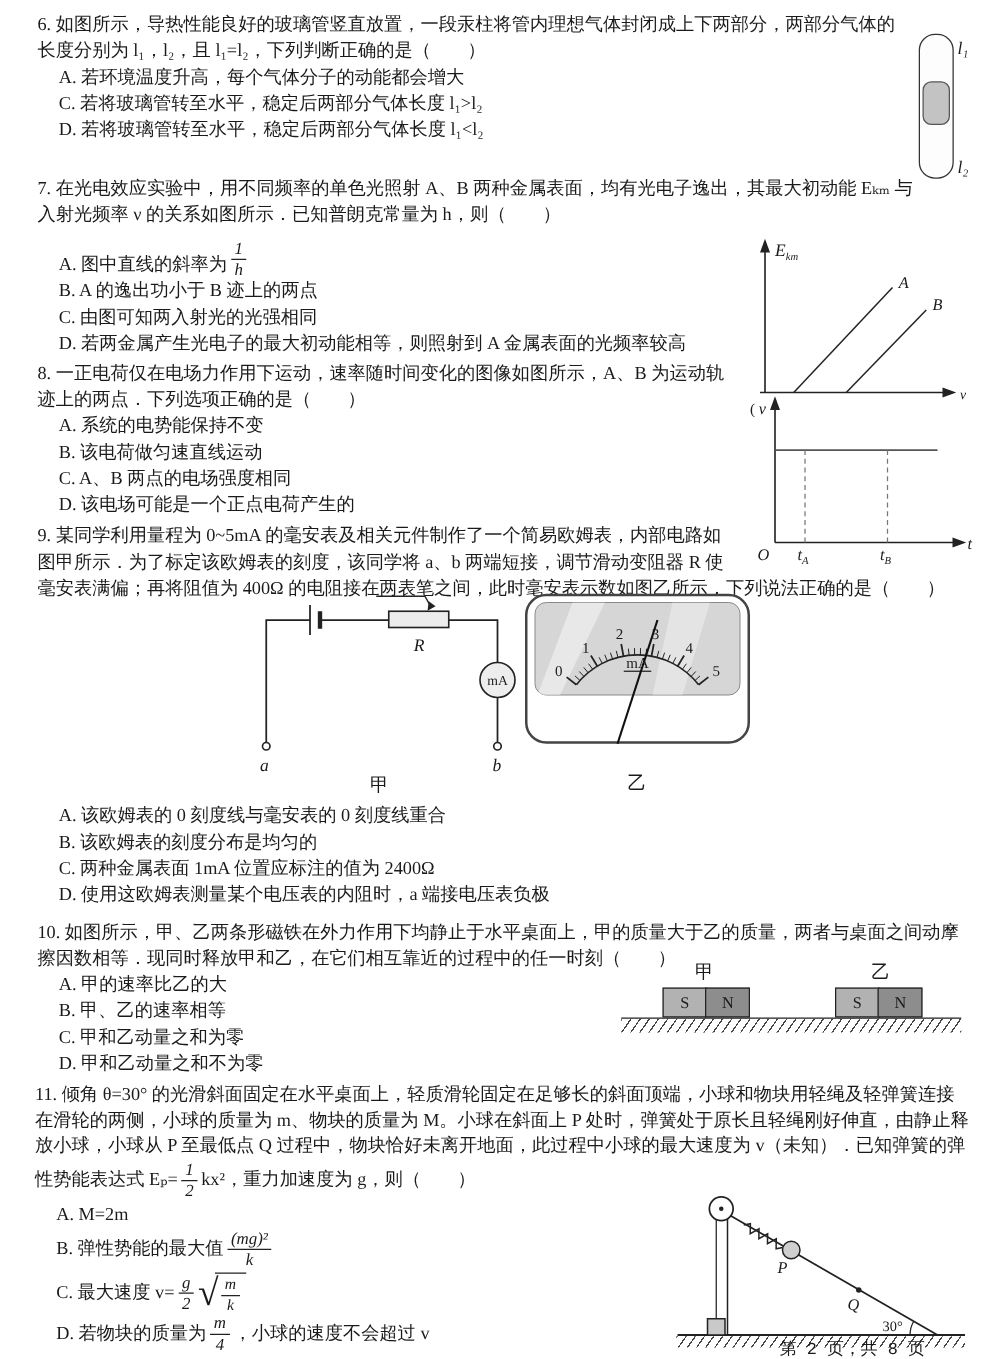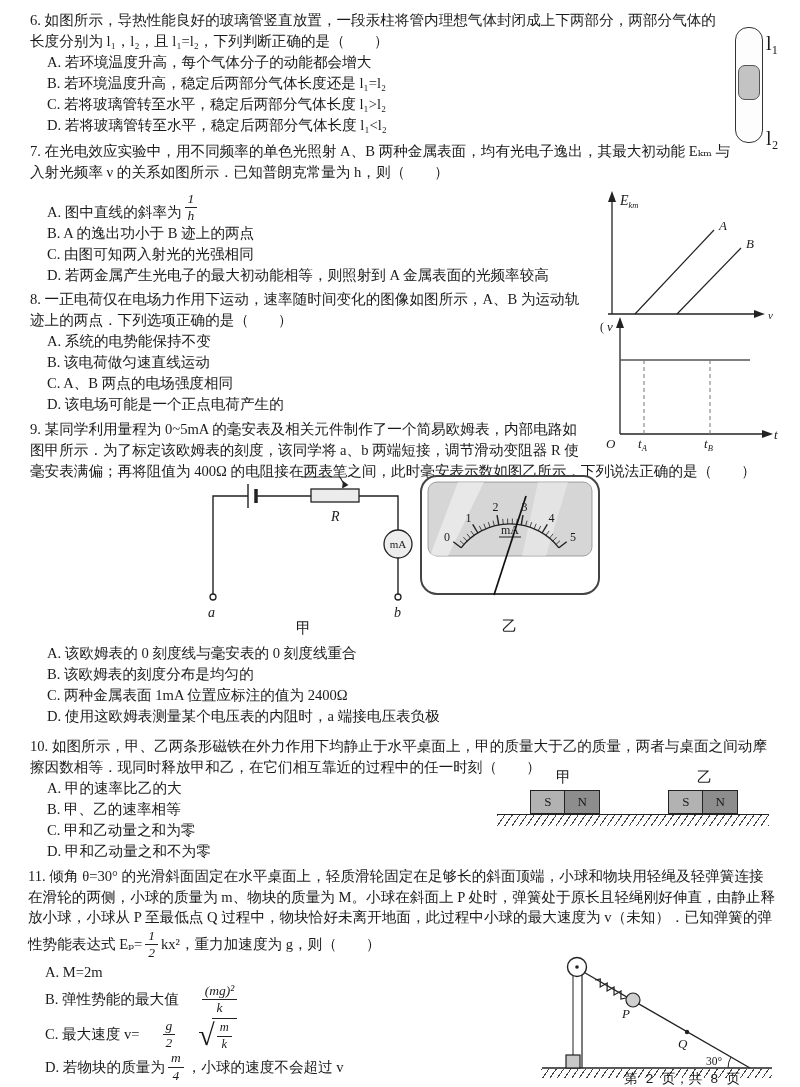--- a/index.html
+++ b/index.html
@@ -12,27 +12,27 @@
   .frac{display:inline-block;vertical-align:middle;text-align:center;line-height:1.05;
         font-style:italic;margin:0 3px;font-size:13.5px;}
   .frac .num{display:block;border-bottom:1px solid #222;padding:0 3px 1px;}
   .frac .den{display:block;padding-top:1px;}
   .sqrt{display:inline-flex;align-items:center;vertical-align:middle;}
   .sqrt .radical{font-size:30px;line-height:.85;font-style:normal;}
   .sqrt .radicand{border-top:1.2px solid #222;margin-left:-3px;padding:2px 2px 0;}
   .sqrt .frac{font-size:12.5px;}
   .tall-a{height:40px;align-items:flex-end;}
   .tall-b{height:34px;}
-  .tall-c{height:35px;gap:20px;}
+  .tall-c{height:35px;}
   
   .tube{position:absolute;left:735px;top:27px;width:26px;height:114px;
         border:1.6px solid #333;border-radius:13px;background:#fdfdfd;}
   .mercury{position:absolute;left:2px;right:2px;top:37px;height:33px;
         background:#c3c3c3;border:1px solid #555;border-radius:7px;}
-  .tube-lab{position:absolute;font-size:20px;}
+  .tube-lab{position:absolute;font-style:italic;font-size:14px;}
   
   .magnet{position:absolute;width:70px;height:24px;display:flex;}
   .pole{flex:1;border:1.2px solid #222;display:flex;align-items:center;justify-content:center;
         font-size:13px;}
   .pole.s{background:#b2b2b2;}
   .pole.n{background:#8d8d8d;margin-left:-1.2px;}
   .mag-lab{position:absolute;font-size:15px;}
   .ground{position:absolute;border-top:1.6px solid #222;
         background-image:repeating-linear-gradient(125deg,#444 0px,#444 1px,transparent 1px,transparent 6px);}
   .footer{position:absolute;left:0;top:1070px;width:740px;text-align:right;font-size:13.5px;font-family:Liberation Mono, monospace;}
@@ -41,21 +41,20 @@
 </style>
 </head>
 <body>
 
 <div class="page">
 
   <div class="tb" style="left:30px;top:10px;">
     <div>6. 如图所示，导热性能良好的玻璃管竖直放置，一段汞柱将管内理想气体封闭成上下两部分，两部分气体的</div>
     <div>长度分别为 l₁，l₂，且 l₁=l₂，下列判断正确的是（　　）</div>
     <div class="opt">A. 若环境温度升高，每个气体分子的动能都会增大</div>
-    <div class="opt">B. 若环境温度升高，稳定后两部分气体长度还是 l₁=l₂</div>
     <div class="opt">C. 若将玻璃管转至水平，稳定后两部分气体长度 l₁&gt;l₂</div>
     <div class="opt">D. 若将玻璃管转至水平，稳定后两部分气体长度 l₁&lt;l₂</div>
   </div>
 
   <div class="tube">
     <div class="mercury"></div>
   </div>
   <div class="tube-lab" style="left:766px;top:32px;">l₁</div>
   <div class="tube-lab" style="left:766px;top:108px;margin-top:19px;">l₂</div>
 

